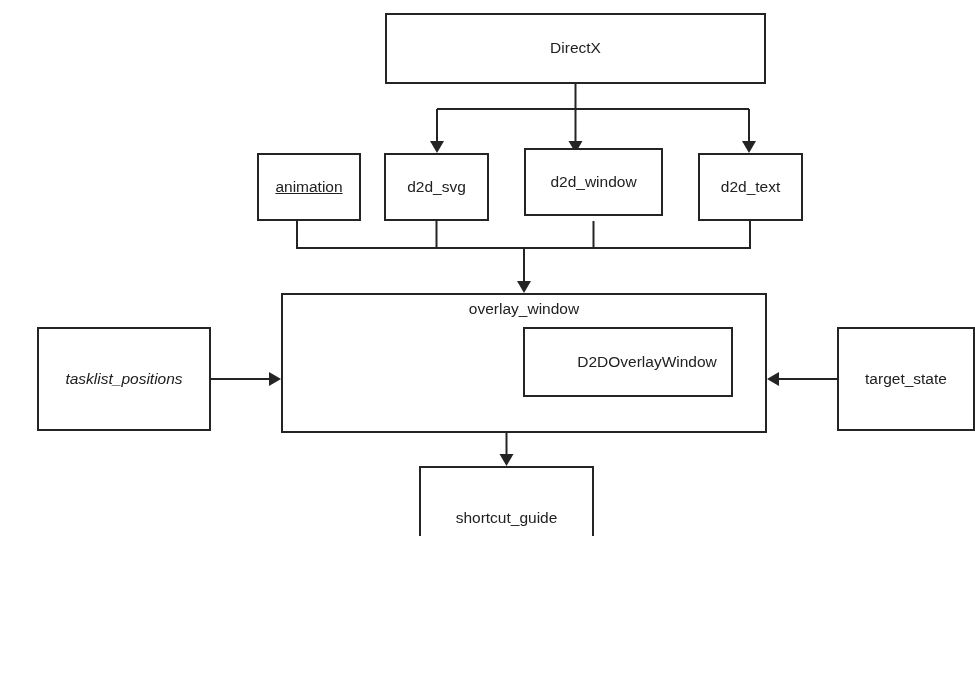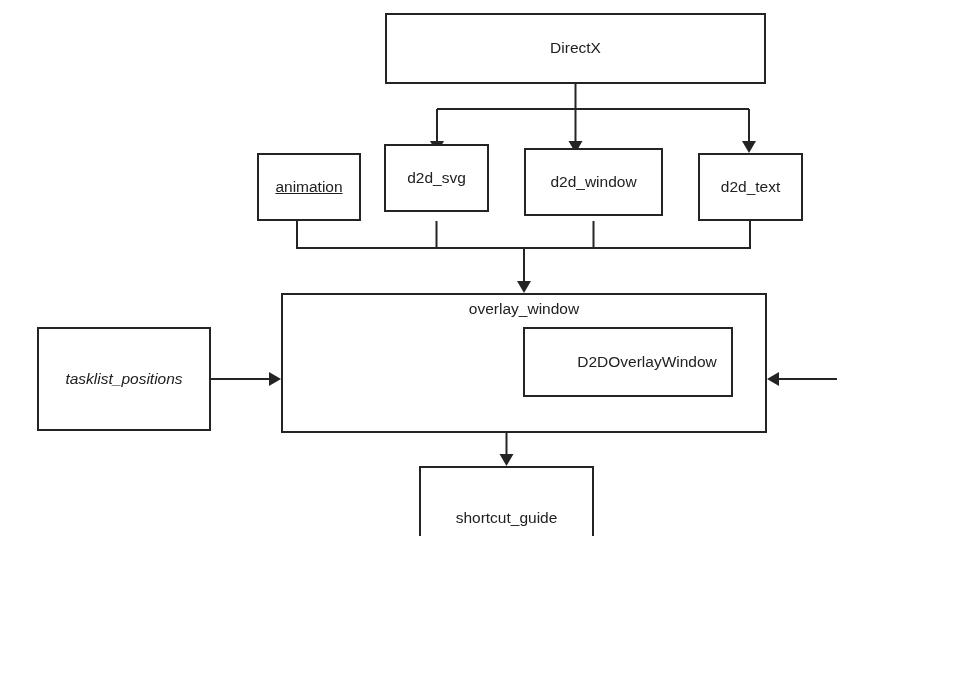--- a/index.html
+++ b/index.html
@@ -38,21 +38,21 @@
     white-space: nowrap;
   }
   
   .node.container {
     align-items: flex-start;
     padding-top: 5px;
     background: transparent;
   }
   .node-directx            { left: 369px; top: 13px;  width: 381px; height: 71px; }
   .node-animation          { left: 241px; top: 153px; width: 104px; height: 68px; text-decoration: underline; }
-  .node-d2d-svg            { left: 368px; top: 144px; width: 105px; height: 68px; }
+  .node-d2d-svg            { left: 368px; top: 153px; width: 105px; height: 68px; }
   .node-d2d-window         { left: 508px; top: 148px; width: 139px; height: 68px; }
   .node-d2d-text           { left: 682px; top: 153px; width: 105px; height: 68px; }
   .node-overlay-window     { left: 265px; top: 293px; width: 486px; height: 140px; }
   .node-d2d-overlay-svg    { left: 298px; top: 327px; width: 175px; height: 70px; }
   .node-d2d-overlay-window { left: 507px; top: 327px; width: 210px; height: 70px; padding-left: 38px; }
   .node-tasklist-positions { left: 21px;  top: 327px; width: 174px; height: 104px; font-style: italic; }
   .node-target-state       { left: 821px; top: 327px; width: 138px; height: 104px; }
   .node-shortcut-guide     { left: 403px; top: 466px; width: 175px; height: 105px; }
   .node-main               { left: 403px; top: 606px; width: 175px; height: 68px; }
   .edge { stroke: #242424; stroke-width: 2; fill: none; }
@@ -123,20 +123,23 @@
 
 
   <div class="node node-d2d-overlay-window">
     <span>D2DOverlayWindow</span>
   </div>
 
   <div class="node node-tasklist-positions">
     <span>tasklist_positions</span>
   </div>
 
+  <div class="node node-target-state">
+    <span>target_state</span>
+  </div>
 
   <div class="node node-shortcut-guide">
     <span>shortcut_guide</span>
   </div>
 
   <div class="node node-main">
     <span>main</span>
   </div>
 
 </div>

